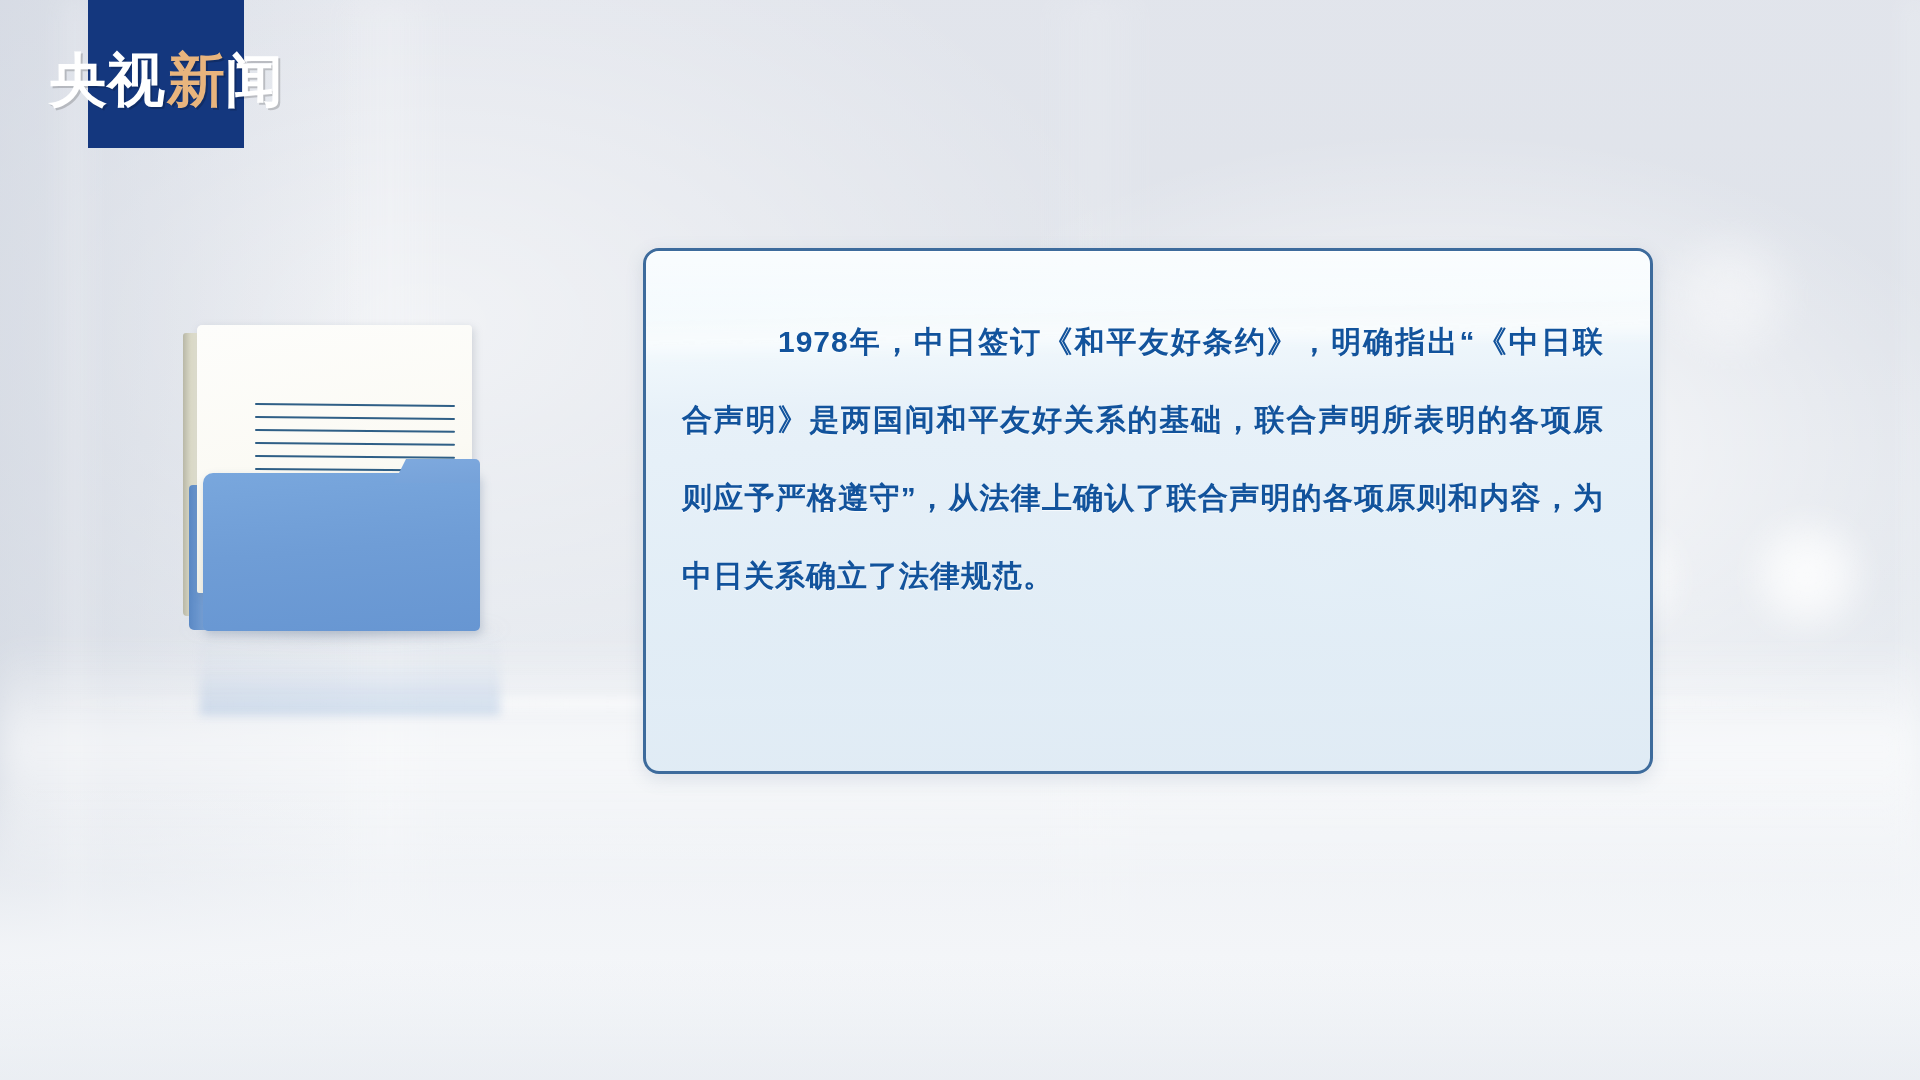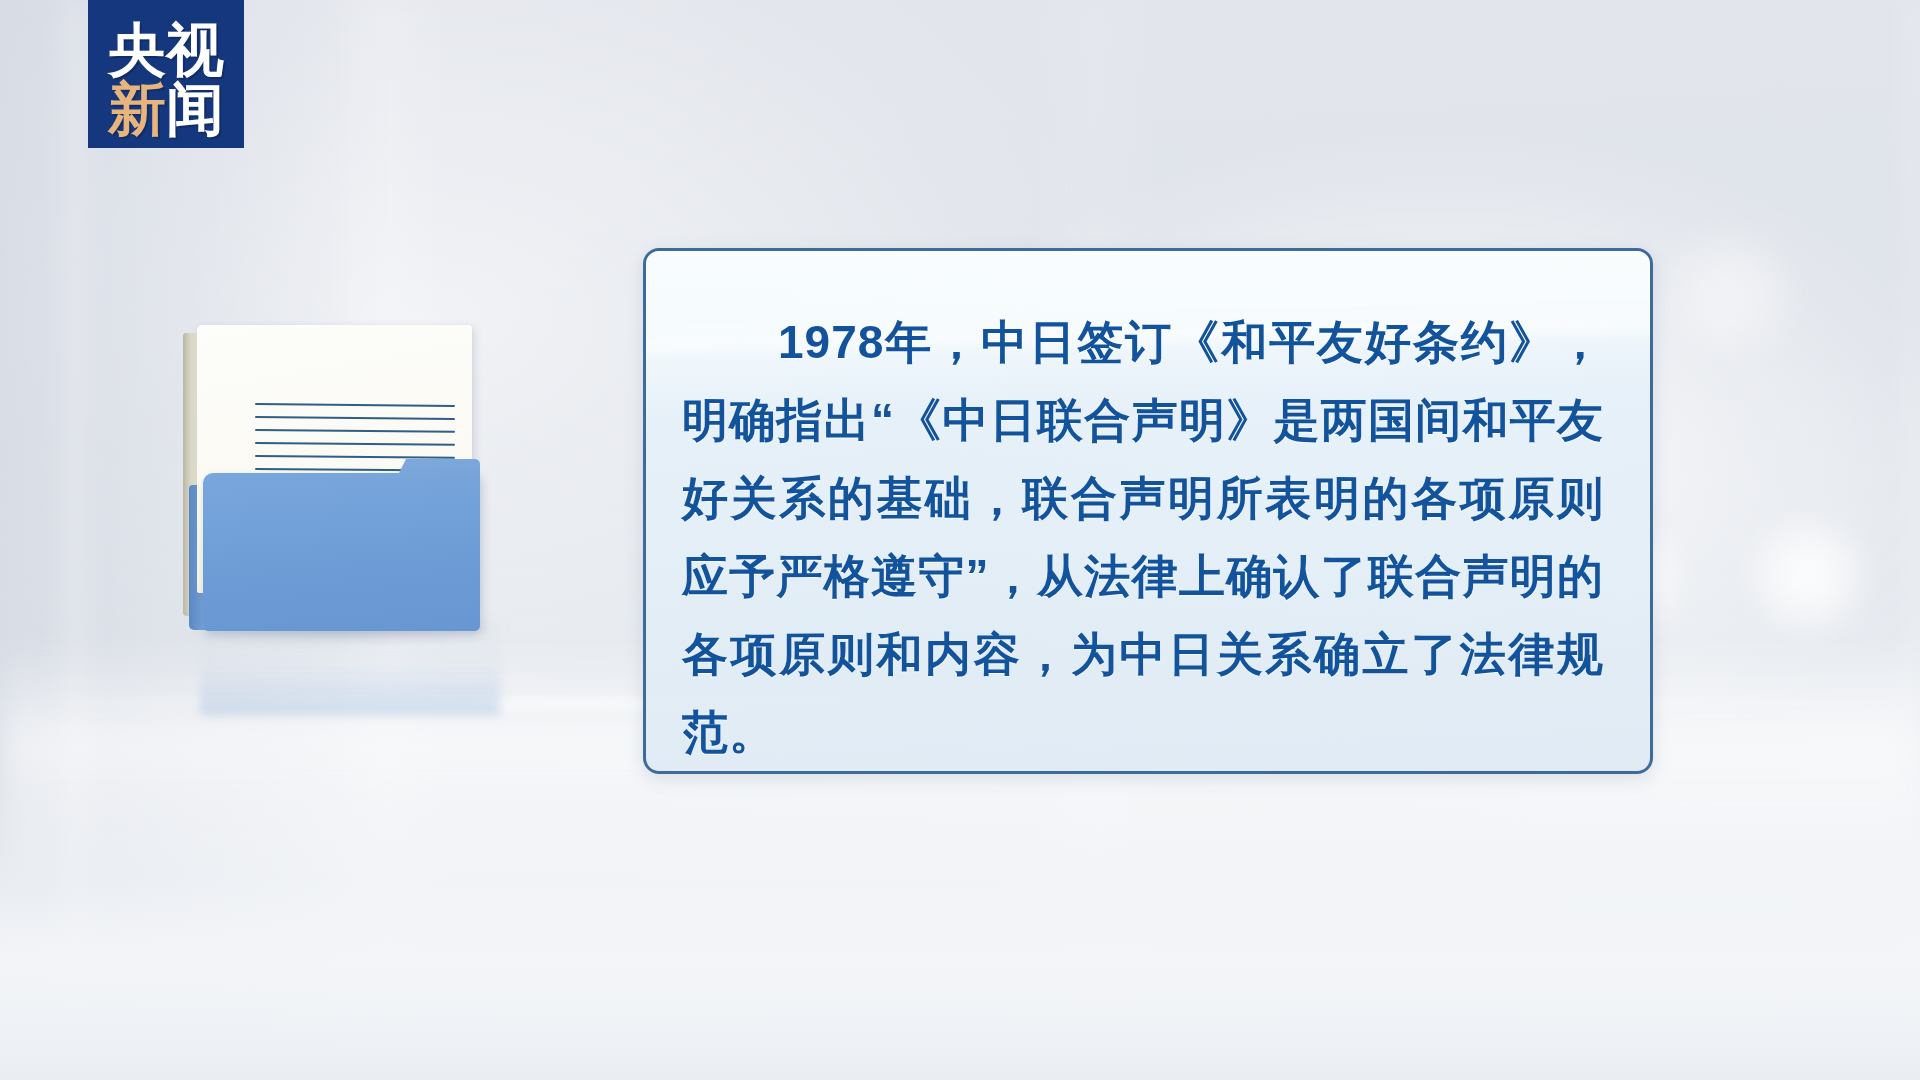--- a/index.html
+++ b/index.html
@@ -68,21 +68,21 @@
     position:absolute; left:0; right:0; bottom:0; height:120px;
     background:linear-gradient(180deg, rgba(230,234,240,0) 0%, rgba(224,229,236,0.55) 100%);
   }
 
   
   #logo {
     position:absolute;
     left:88px; top:0px;
     width:156px; height:148px;
     background:#14377e;
-    display:flex; flex-direction:column;
+    display:flex; flex-direction:row;
     align-items:center; justify-content:center;
     gap:2px;
     padding-top:12px;
   }
   .logo-line {
     font-family:"Liberation Sans", "DejaVu Sans", sans-serif;
     font-weight:bold;
     font-size:58px;
     line-height:0.98;
     letter-spacing:0px;
@@ -189,21 +189,21 @@
     background:linear-gradient(180deg, rgba(255,255,255,0) 0%, rgba(255,255,255,0.55) 50%, rgba(255,255,255,0) 100%);
     transform:rotate(-1.2deg);
     filter:blur(4px);
   }
   #quote-text {
     position:relative;
     margin:0;
     padding:52px 46px 4px 36px;
     color:#12539c;
     font-family:"Liberation Sans","DejaVu Sans",sans-serif;
-    font-size:46px;
+    font-size:30px;
     font-weight:bold;
     line-height:78px;
     letter-spacing:1px;
     text-indent:96px;
     text-align:justify;
     text-justify:inter-character;
     text-shadow:0 1px 1px rgba(255,255,255,0.75);
     word-break:break-all;
   }
 </style>

